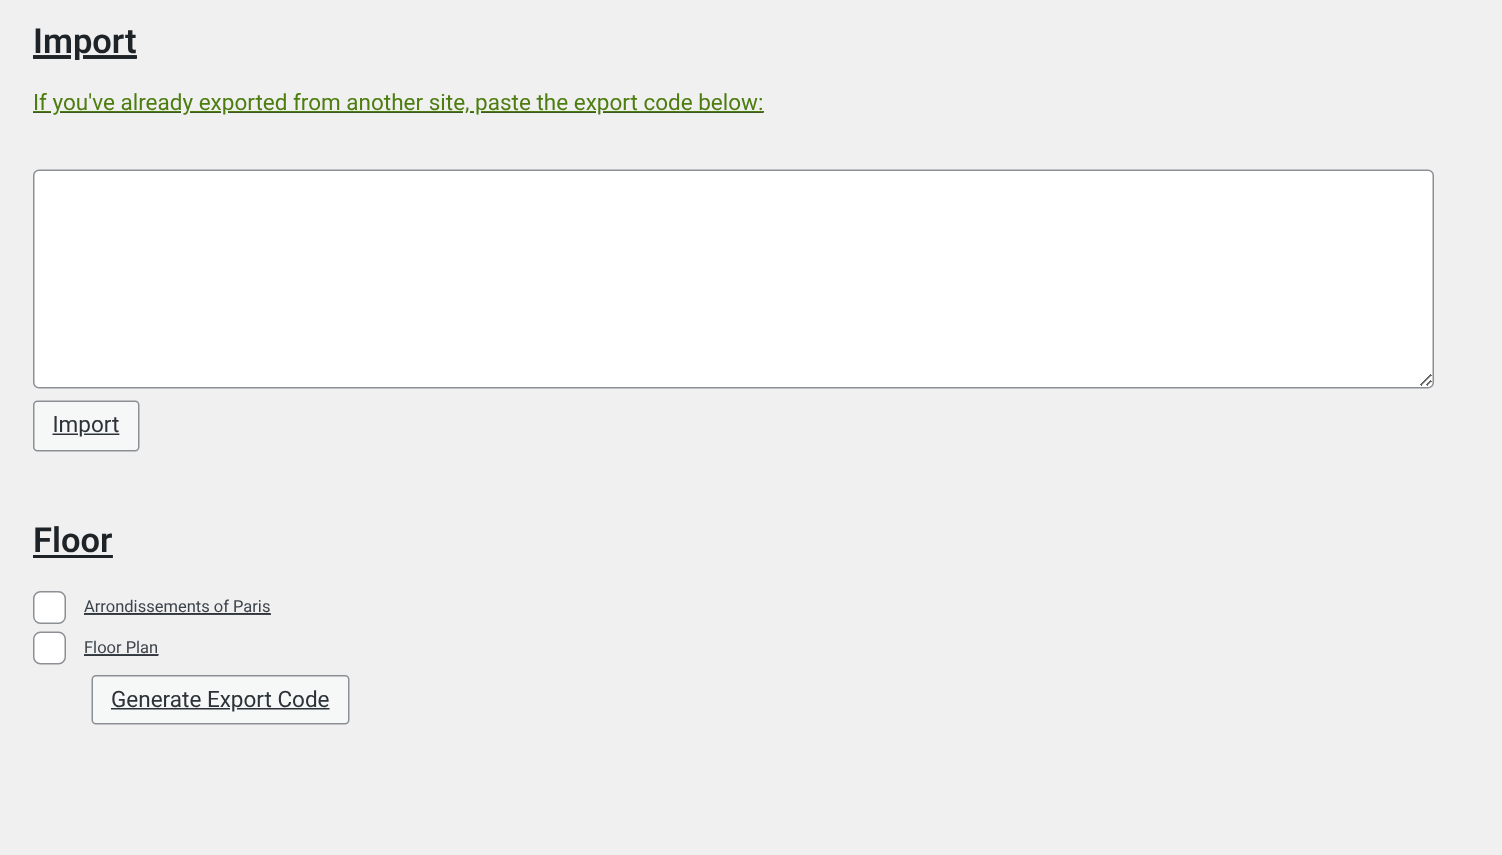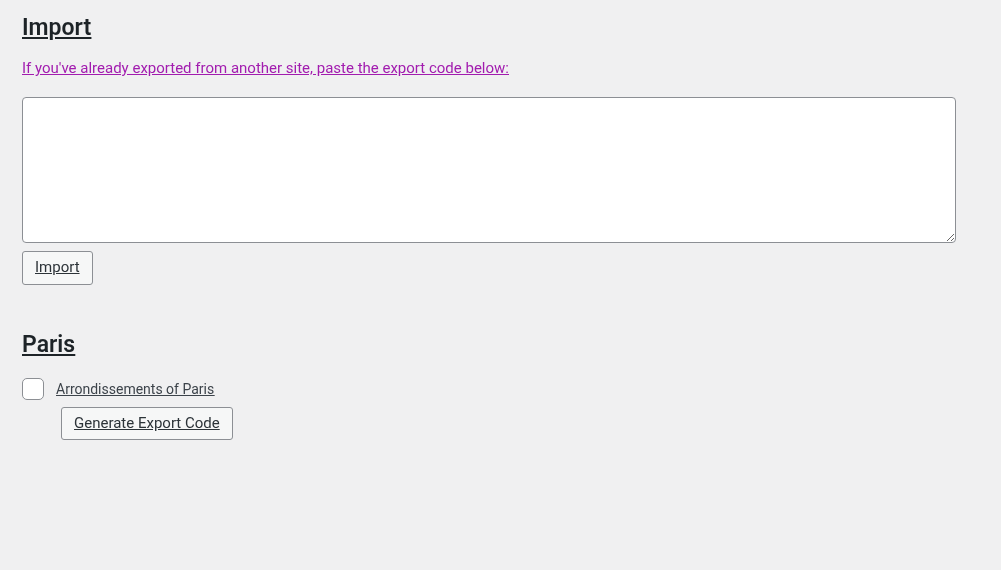--- a/index.html
+++ b/index.html
@@ -17,22 +17,22 @@
       height: 570px;
     }
     h2 {
       font-size: 23px;
       font-weight: 600;
       color: #1d2327;
       margin-bottom: 18px;
     }
     .description {
       font-size: 15px;
-      color: #a21caf;
-      margin-bottom: 20px;
+      color: #4d7c0f;
+      margin-bottom: 36px;
     }
     textarea {
       width: 934px;
       height: 146px;
       border: 1px solid #8c8f94;
       border-radius: 4px;
       background: #fff;
       padding: 8px;
       font-family: inherit;
       font-size: 14px;
@@ -85,45 +85,49 @@
       position: absolute;
       left: 7px;
       top: 3px;
       width: 5px;
       height: 10px;
       border: solid #2271b1;
       border-width: 0 2px 2px 0;
       transform: rotate(45deg);
     }
     .checkbox-label {
-      font-size: 14px;
+      font-size: 11px;
       color: #3c434a;
       cursor: pointer;
     }
     .generate-btn-wrap {
       margin-top: 7px;
       padding-left: 39px;
     }
   </style>
 </head>
 <body>
 
 <section>
   <h2>Import</h2>
   <p class="description">If you've already exported from another site, paste the export code below:</p>
   <textarea value="" style=""></textarea>
   <button class="btn">Import</button>
 </section>
 
 <section class="section-export">
-  <h2>Paris</h2>
+  <h2>Floor</h2>
 
   <div class="checkbox-row">
     <input type="checkbox" class="checkbox" id="cb0" style="">
     <label for="cb0" class="checkbox-label">Arrondissements of Paris</label>
   </div>
 
 
+  <div class="checkbox-row">
+    <input type="checkbox" class="checkbox" id="cb2" style="">
+    <label for="cb2" class="checkbox-label">Floor Plan</label>
+  </div>
 
   <div class="generate-btn-wrap">
     <button class="btn">Generate Export Code</button>
   </div>
 </section>
 
 </body></html>

